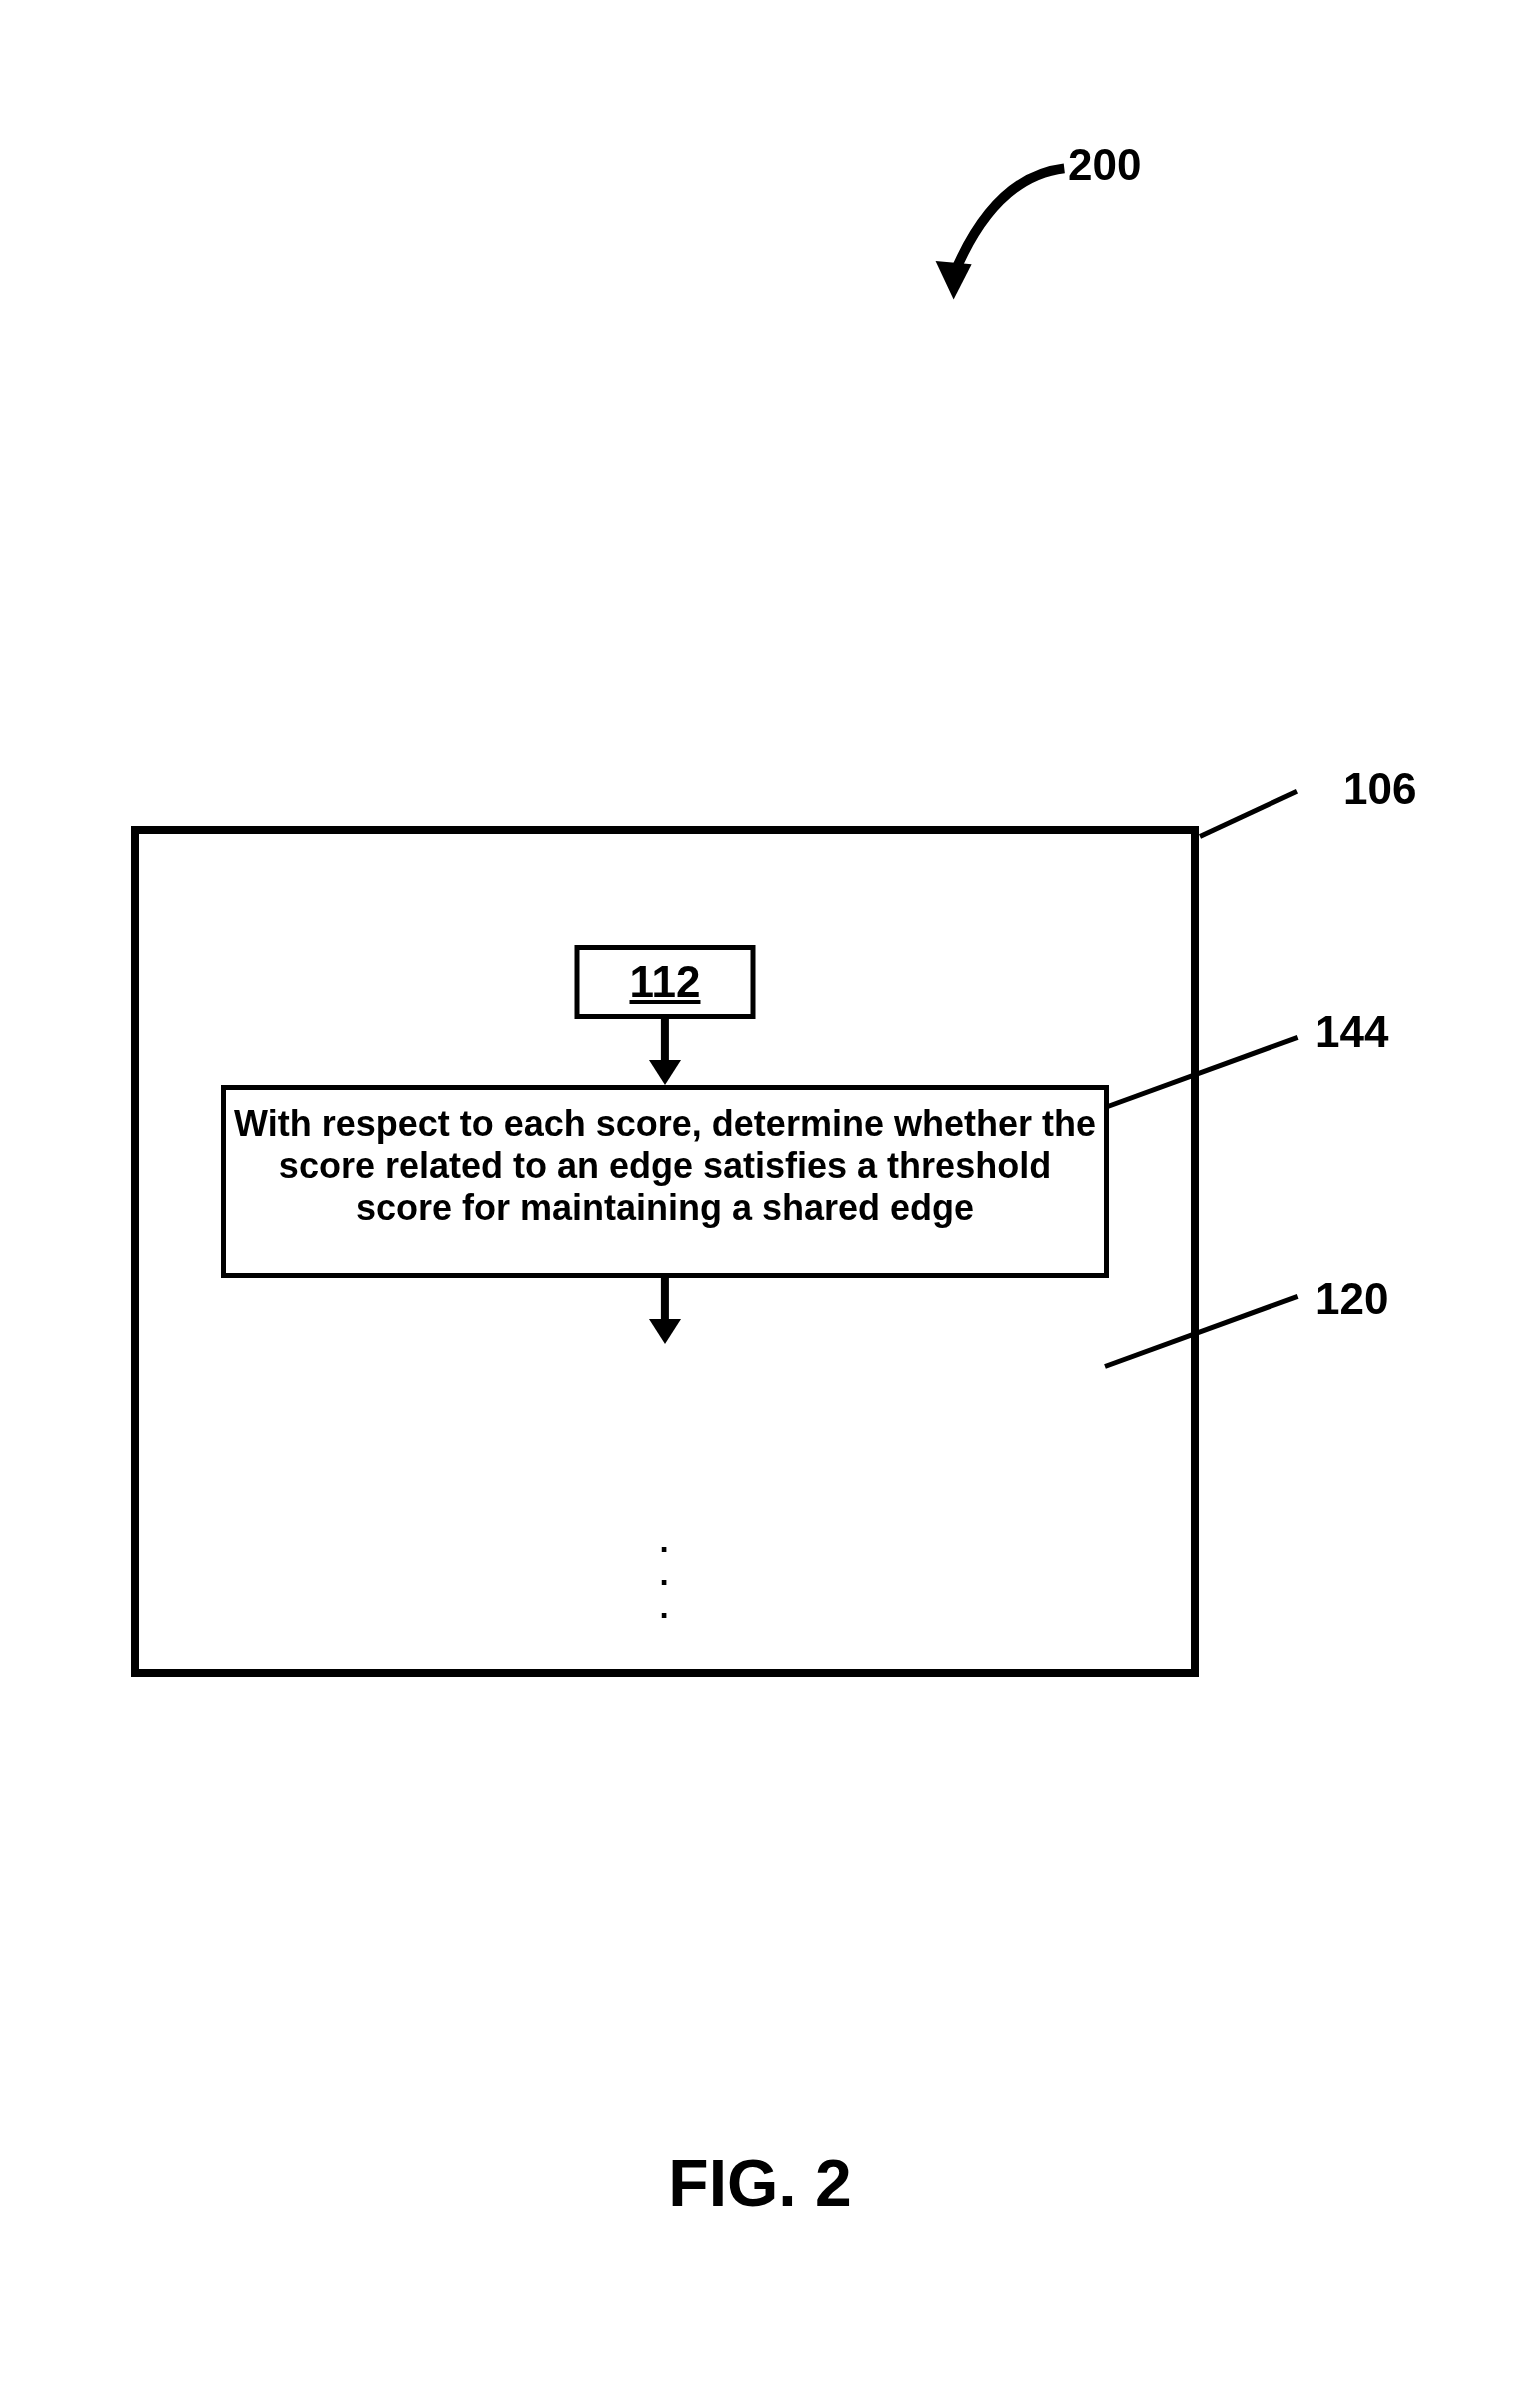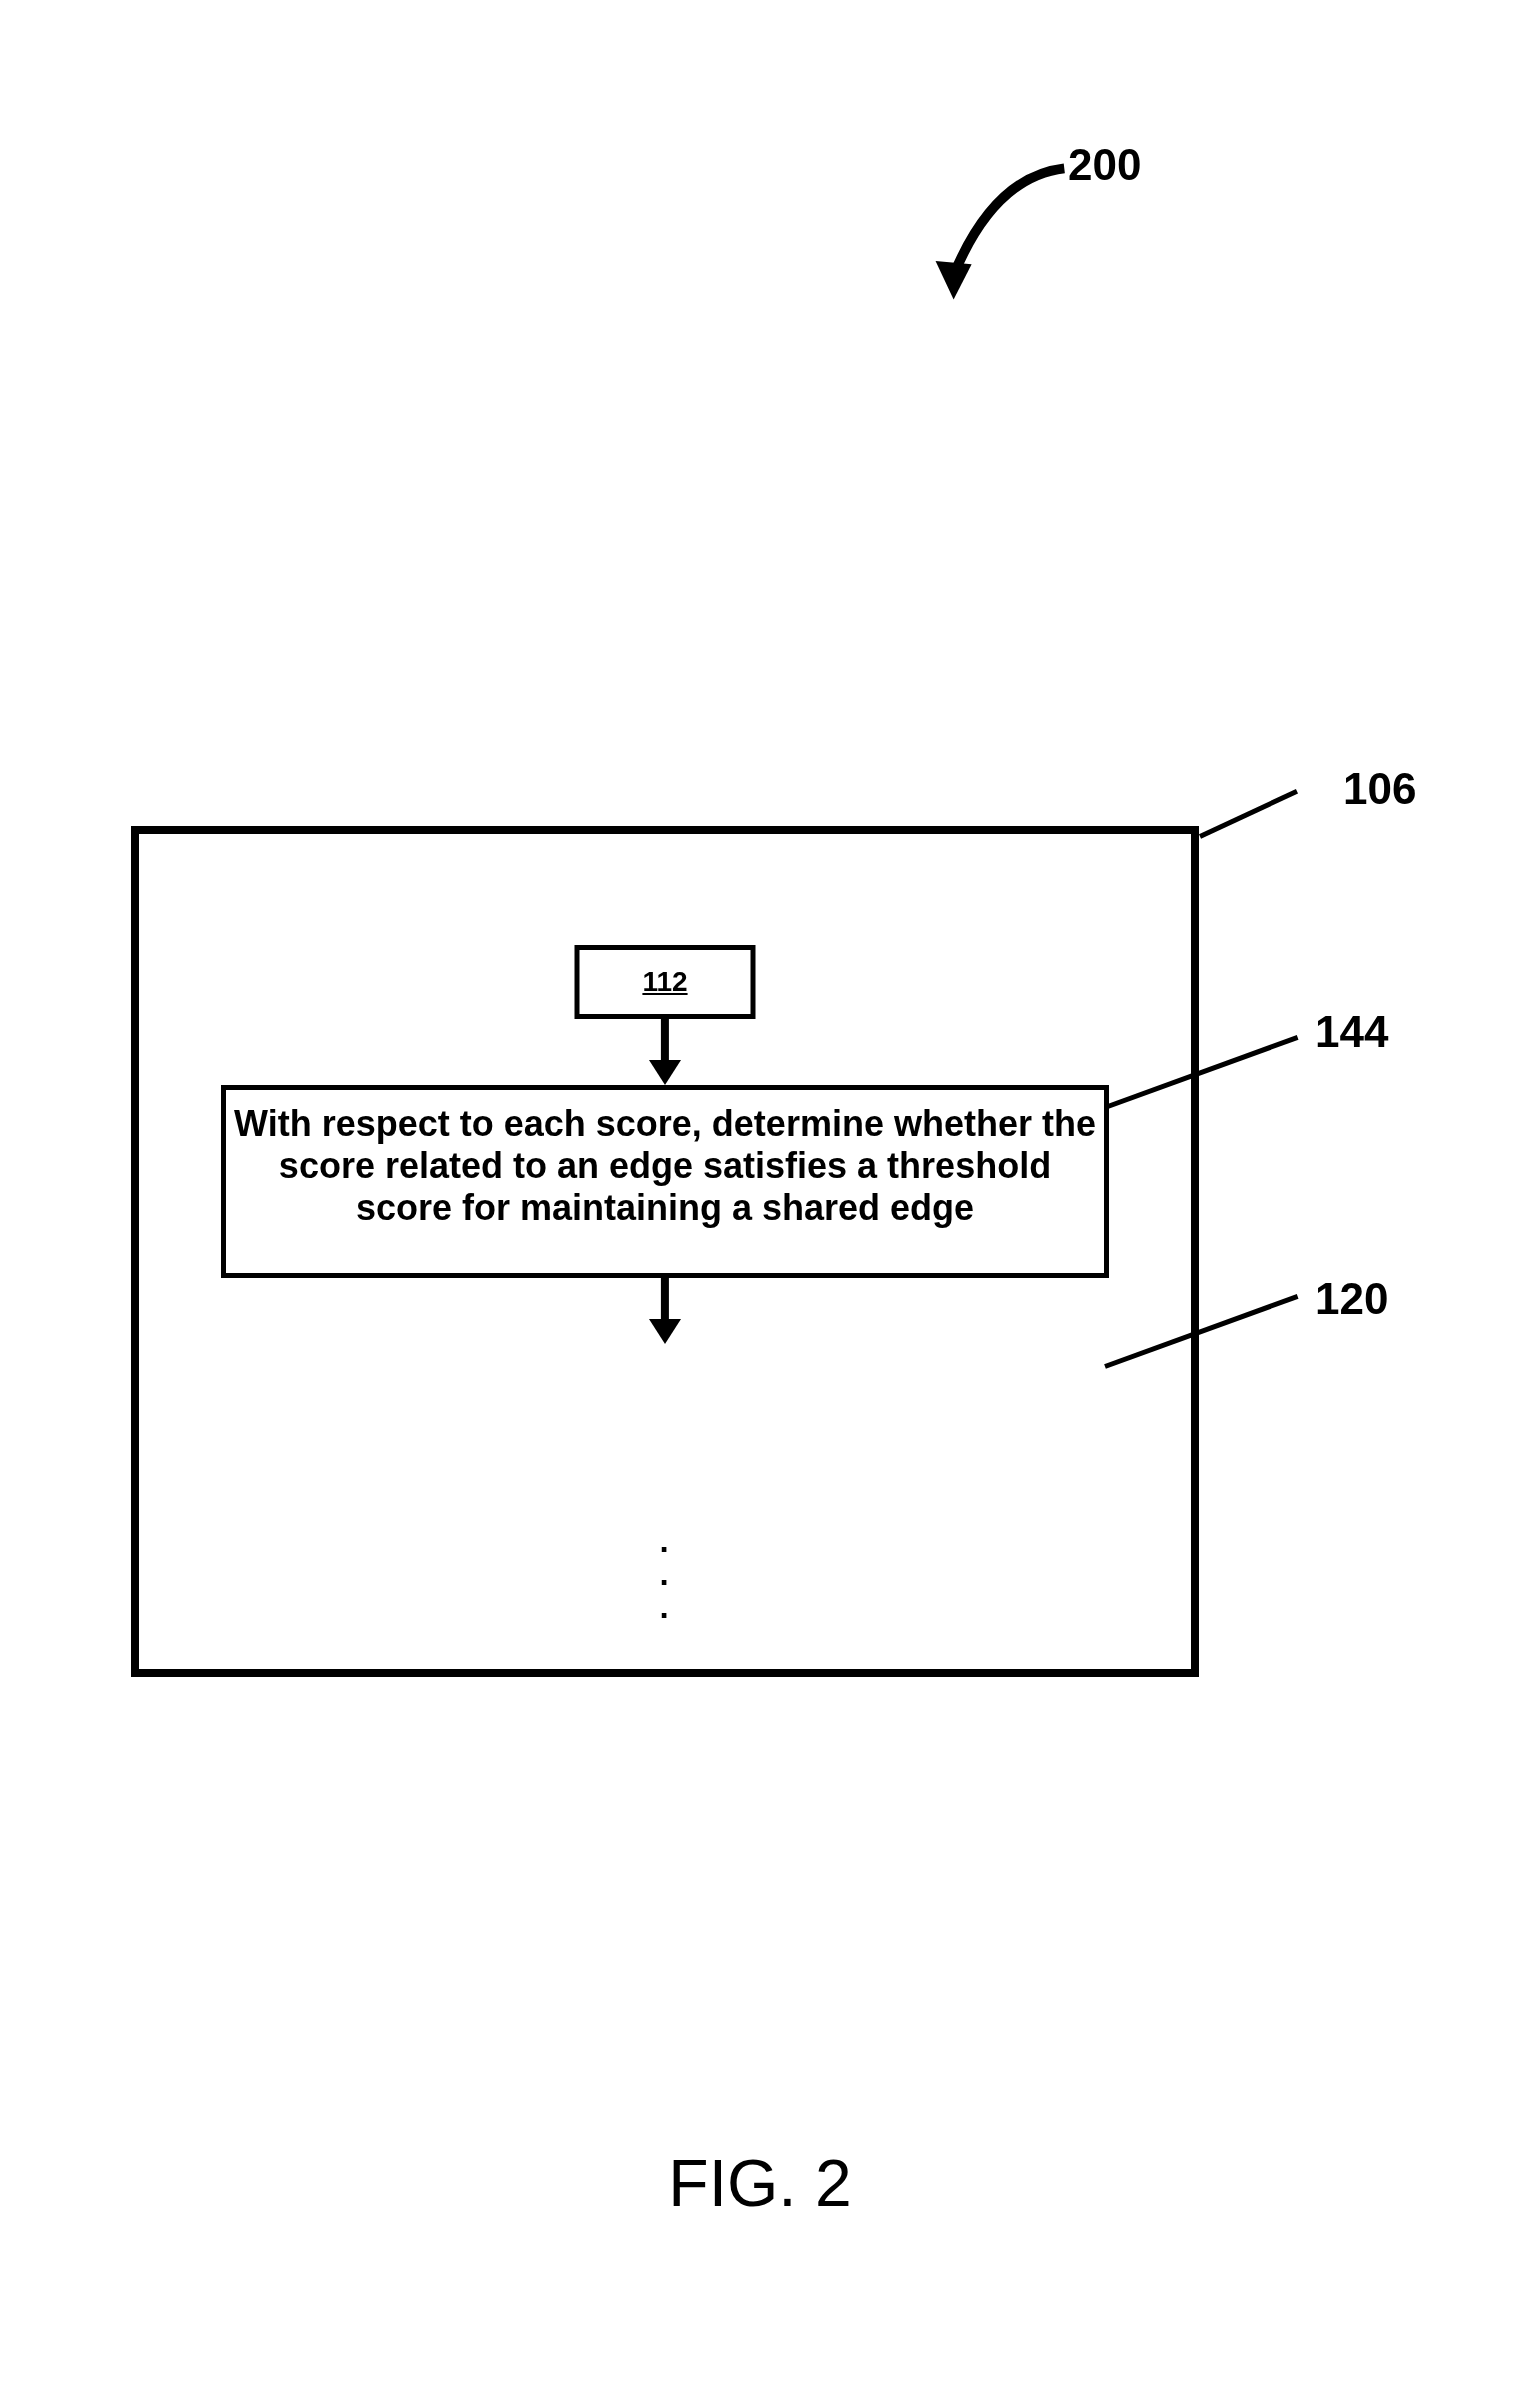--- a/index.html
+++ b/index.html
@@ -49,21 +49,21 @@
     width: 181px;
     height: 74px;
     border: 5.8px solid #000;
     box-sizing: border-box;
     display: flex;
     align-items: center;
     justify-content: center;
   }
   .small-box span {
     font-weight: 700;
-    font-size: 28px;
+    font-size: 44px;
     text-decoration: underline;
   }
   .step-box {
     position: absolute;
     left: 50%;
     transform: translateX(-50%);
     width: 888px;
     border: 5.8px solid #000;
     box-sizing: border-box;
     padding: 13px 7px;
@@ -90,21 +90,21 @@
     line-height: 1.0;
     letter-spacing: 0;
     text-align: center;
   }
   .fig-caption {
     position: absolute;
     left: 0;
     right: 0;
     top: 2145px;
     text-align: center;
-    font-weight: 400;
+    font-weight: 700;
     font-size: 66px;
   }
   
   .v-arrow {
     position: absolute;
     left: 50%;
     transform: translateX(-50%);
   }
   .v-arrow .shaft {
     position: absolute;

